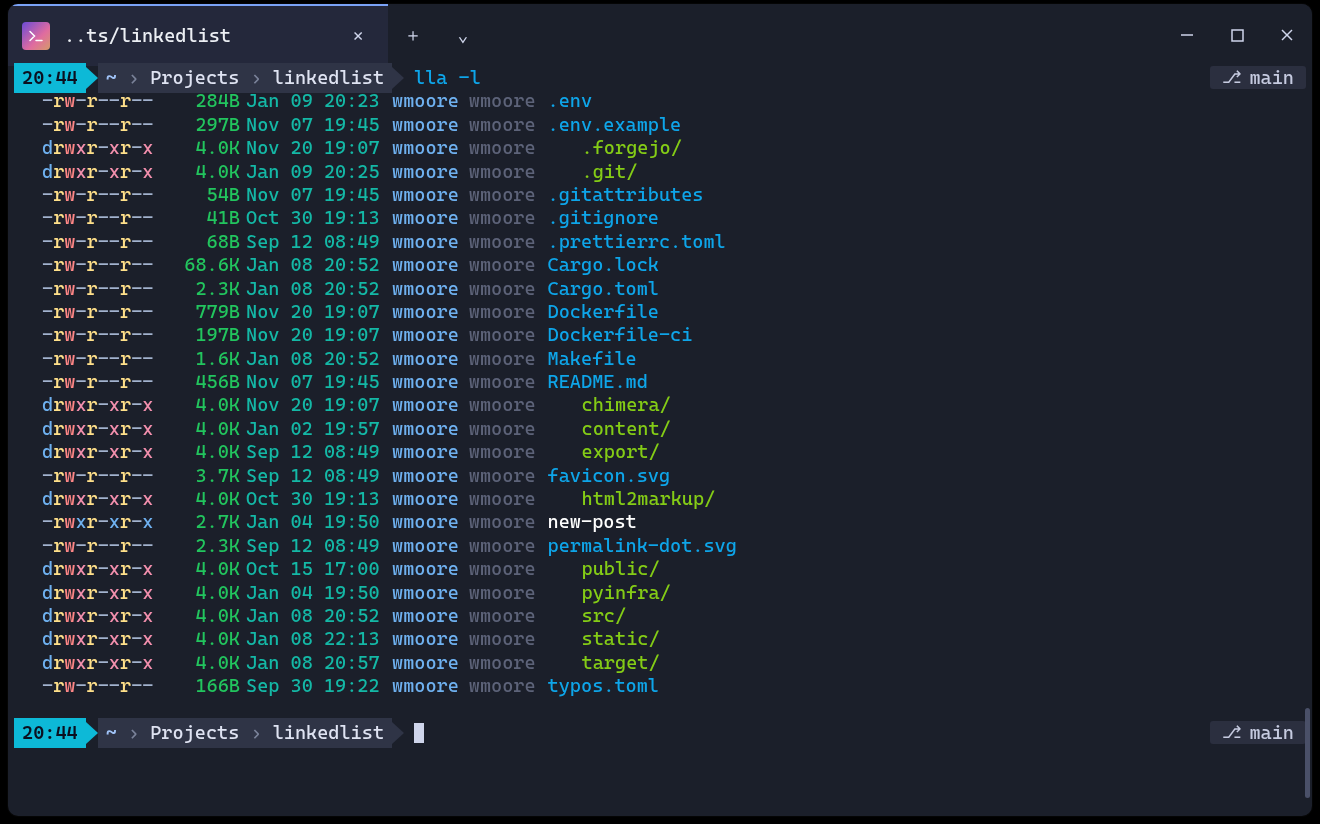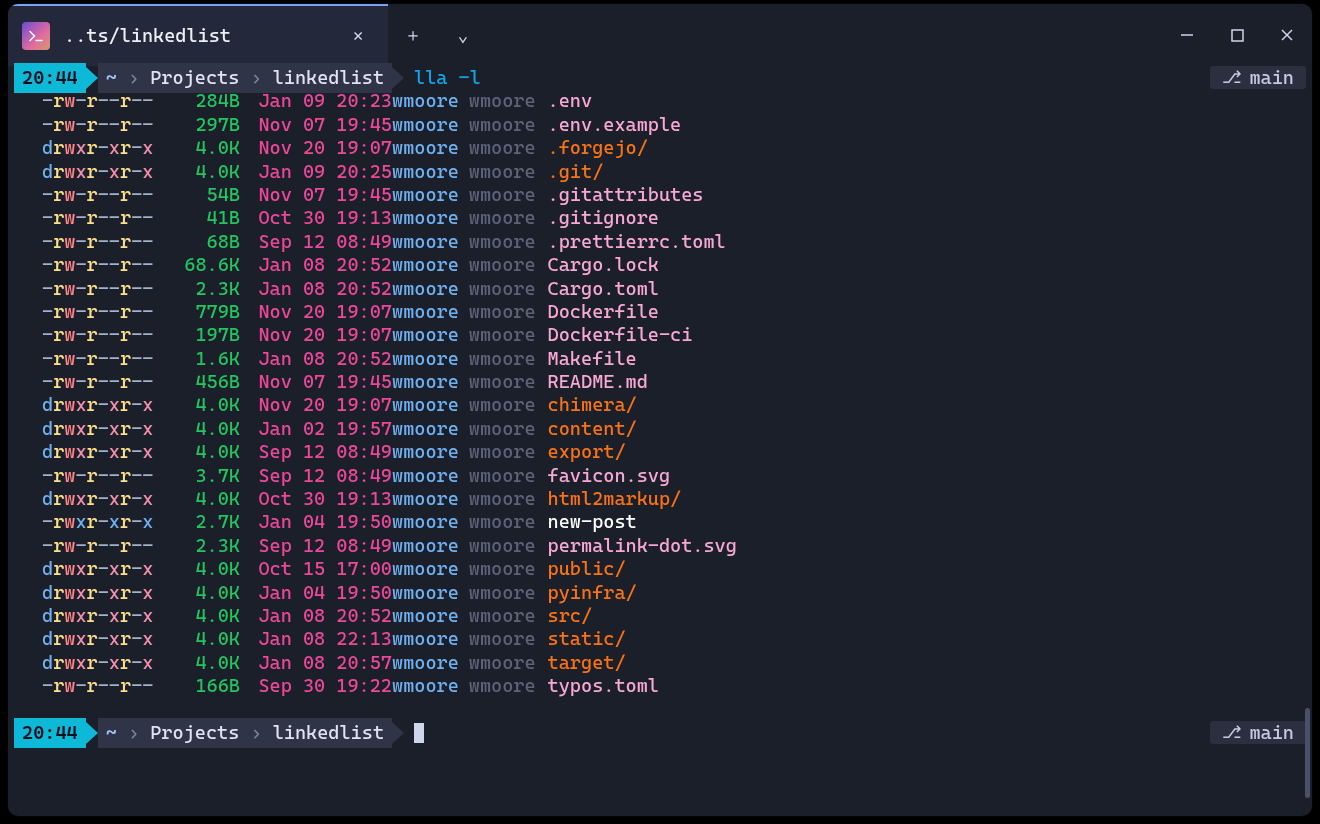--- a/index.html
+++ b/index.html
@@ -73,25 +73,25 @@
   
   .perm { width: 108px; display:inline-block;margin-left:28px; }
   .perm span.d { color:#6fb1f0; }
   .perm span.r { color:#ffe08a; }
   .perm span.w { color:#ff8787; }
   .perm span.x { color:#6fb1f0; }
   .perm span.dash { color:#a3b3cf; }
   .perm span.xalt { color:#f28fad; }
 
   .size { width: 96px; display:inline-block; text-align:right; color:#22c55e; padding-right:6px; }
-  .date { width: 146px; display:inline-block; color:#ec4899;text-align:right; }
+  .date { width: 146px; display:inline-block; color:#14b8a6; }
   .owner { display:inline-block; color:#6fb1f0; padding-right:10px; }
   .group { display:inline-block; color:#5d6379; padding-right:12px; }
-  .fname { color:#f9a8d4; }
-  .fname.dir { color:#f97316; }
+  .fname { color:#0ea5e9; }
+  .fname.dir { color:#84cc16;margin-left:34px; }
   .fname.exe { color:#ffffff; }
 
   
   .scroll-thumb {
     position:absolute; right:2px; bottom:18px; width:5px; height:90px;
     background:#4a5068; border-radius:3px;
   }
 </style>
 </head>
 <body>

